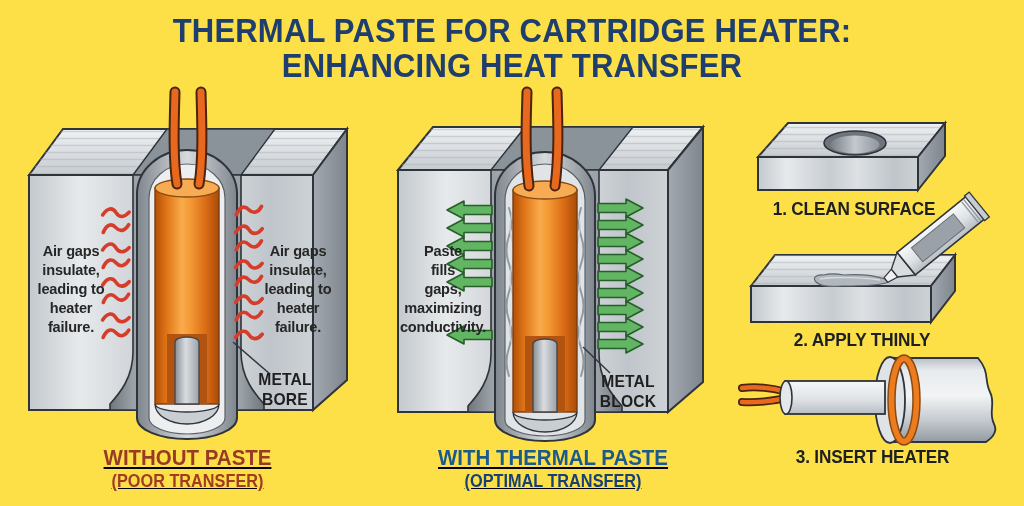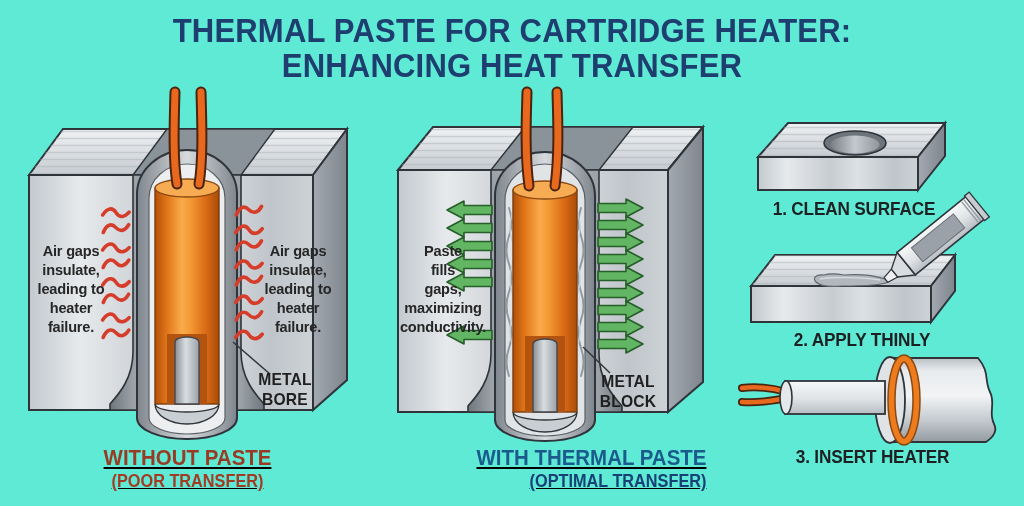--- a/index.html
+++ b/index.html
@@ -1,17 +1,17 @@
 <!DOCTYPE html>
 <html style="--title_blue: #1d3e6f; --without_red: #993a24; --poor_red: #a33a24; --with_blue: #1b5a8c; --optimal_blue: #164076; --heat_red: #d63c2a; --arrow_green: #62b562; --heater_orange: #ef8322; --note_dark: #262626;"><head>
 <meta charset="utf-8">
 <style>
   html,body{margin:0;padding:0;background:#ffffff;}
   #stage{
-    position:relative;width:1024px;height:506px;background:#5eead4;overflow:hidden;
+    position:relative;width:1024px;height:506px;background:#fde047;overflow:hidden;
     font-family:"Liberation Sans","DejaVu Sans",sans-serif;
   }
   .title{
     position:absolute;top:13px;left:0;width:1024px;text-align:center;
     color:var(--title_blue,#1d3e6f);font-weight:bold;font-size:33px;line-height:1.07;
     letter-spacing:.2px;transform:scaleX(.94);
   }
   .fig{position:absolute;}
   .fig svg{display:block;overflow:visible;}
   .note{
@@ -228,21 +228,21 @@
       <line x1="195" y1="263" x2="222" y2="289" stroke="#33383d" stroke-width="1.5"></line>
     </svg>
   </div>
   <div class="note" style="left:387px;top:242px;width:112px;">Paste
 fills
 gaps,
 maximizing
 conductivity.</div>
   <div class="metal-label" style="left:573px;top:372px;width:110px;">METAL
 BLOCK</div>
-  <div class="caption" id="cap-mid" style="left:388px;top:446px;width:330px;text-align:right;">
+  <div class="caption" id="cap-mid" style="left:388px;top:446px;width:330px;">
     <div class="cap1">WITH THERMAL PASTE</div>
     <div class="cap2">(OPTIMAL TRANSFER)</div>
   </div>
 
   <div class="fig" style="left:748px;top:110px;">
     <svg width="210" height="92" viewBox="0 0 210 92">
       <g stroke="#2f343a" stroke-width="2">
         <polygon points="10,47 40,13 197,13 170,47" fill="url(#gTop)"></polygon>
         <polygon points="10,47 40,13 197,13 170,47" fill="url(#brush)" stroke="none"></polygon>
         <polygon points="170,47 197,13 197,46 170,80" fill="url(#gSide)"></polygon>

